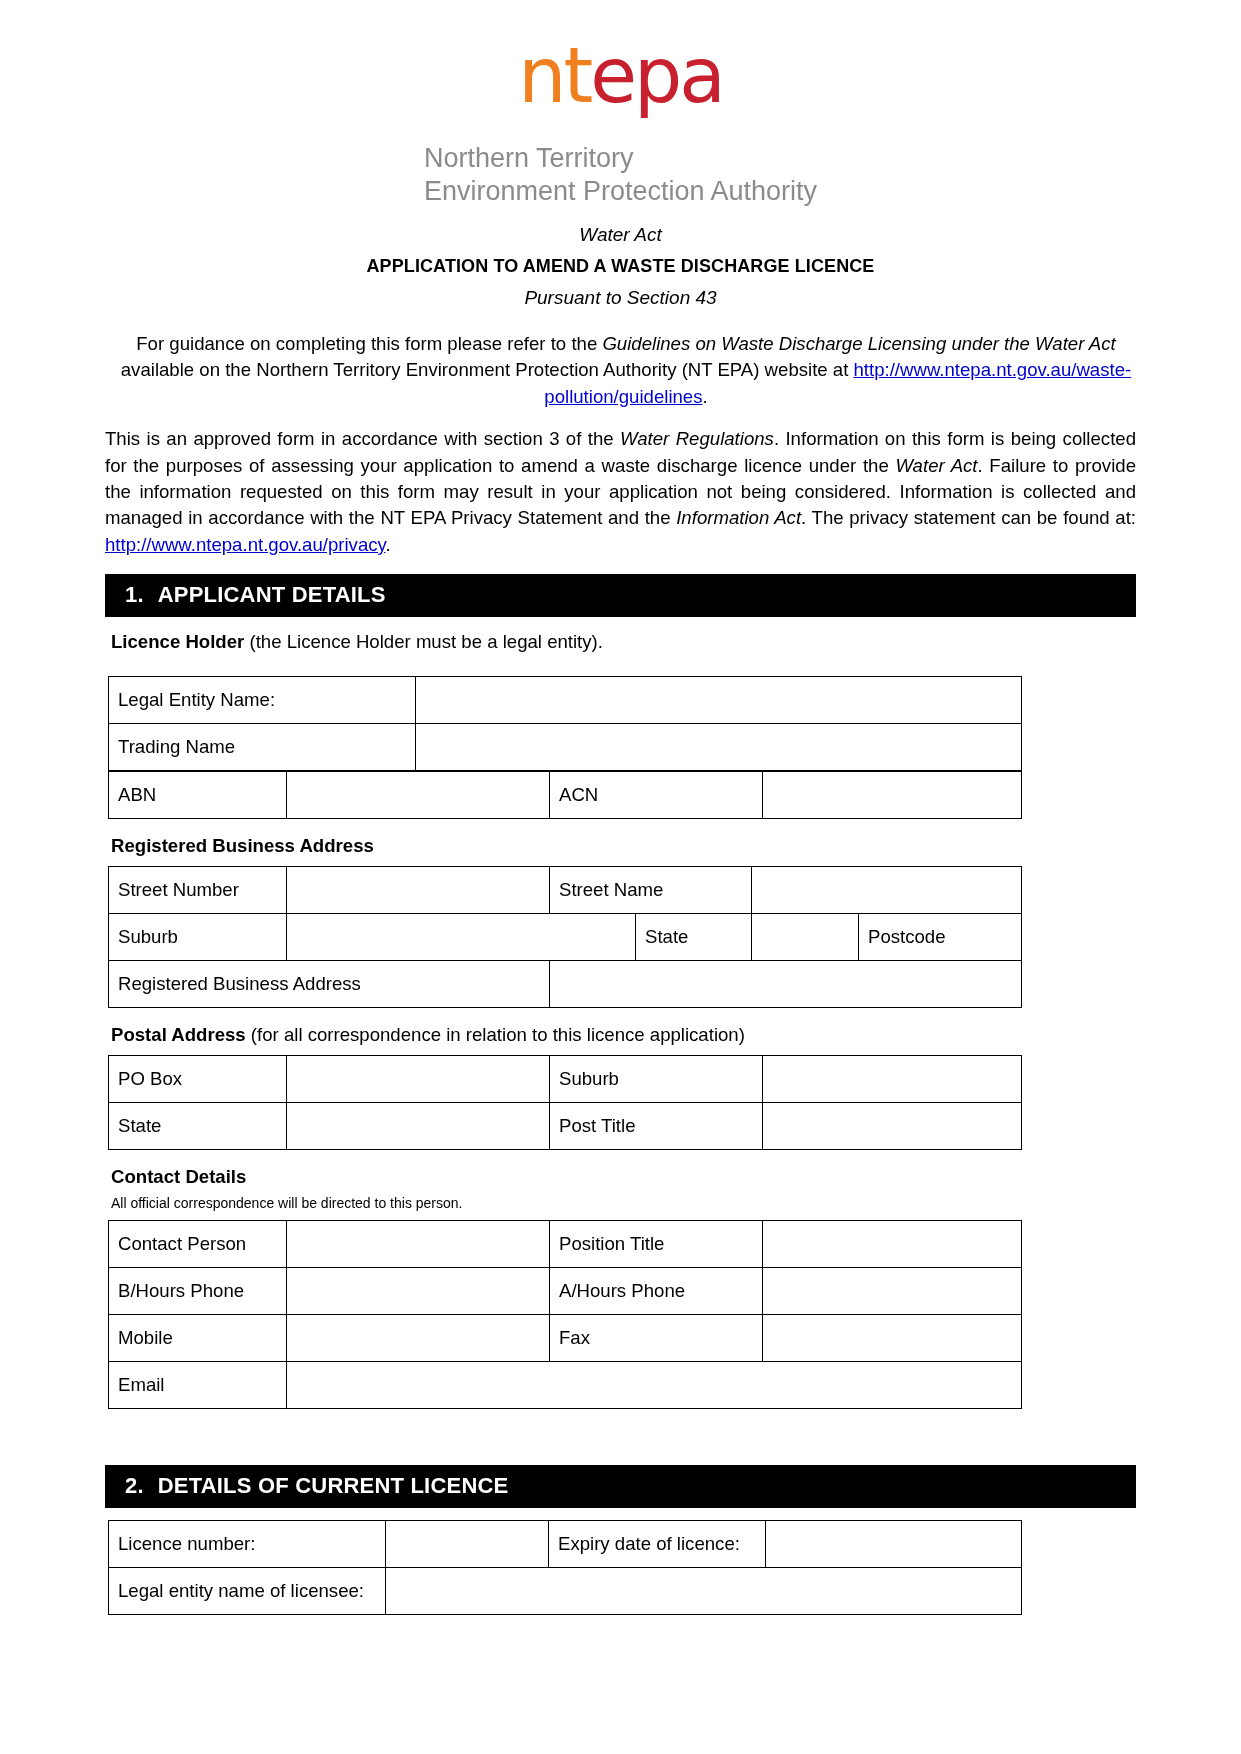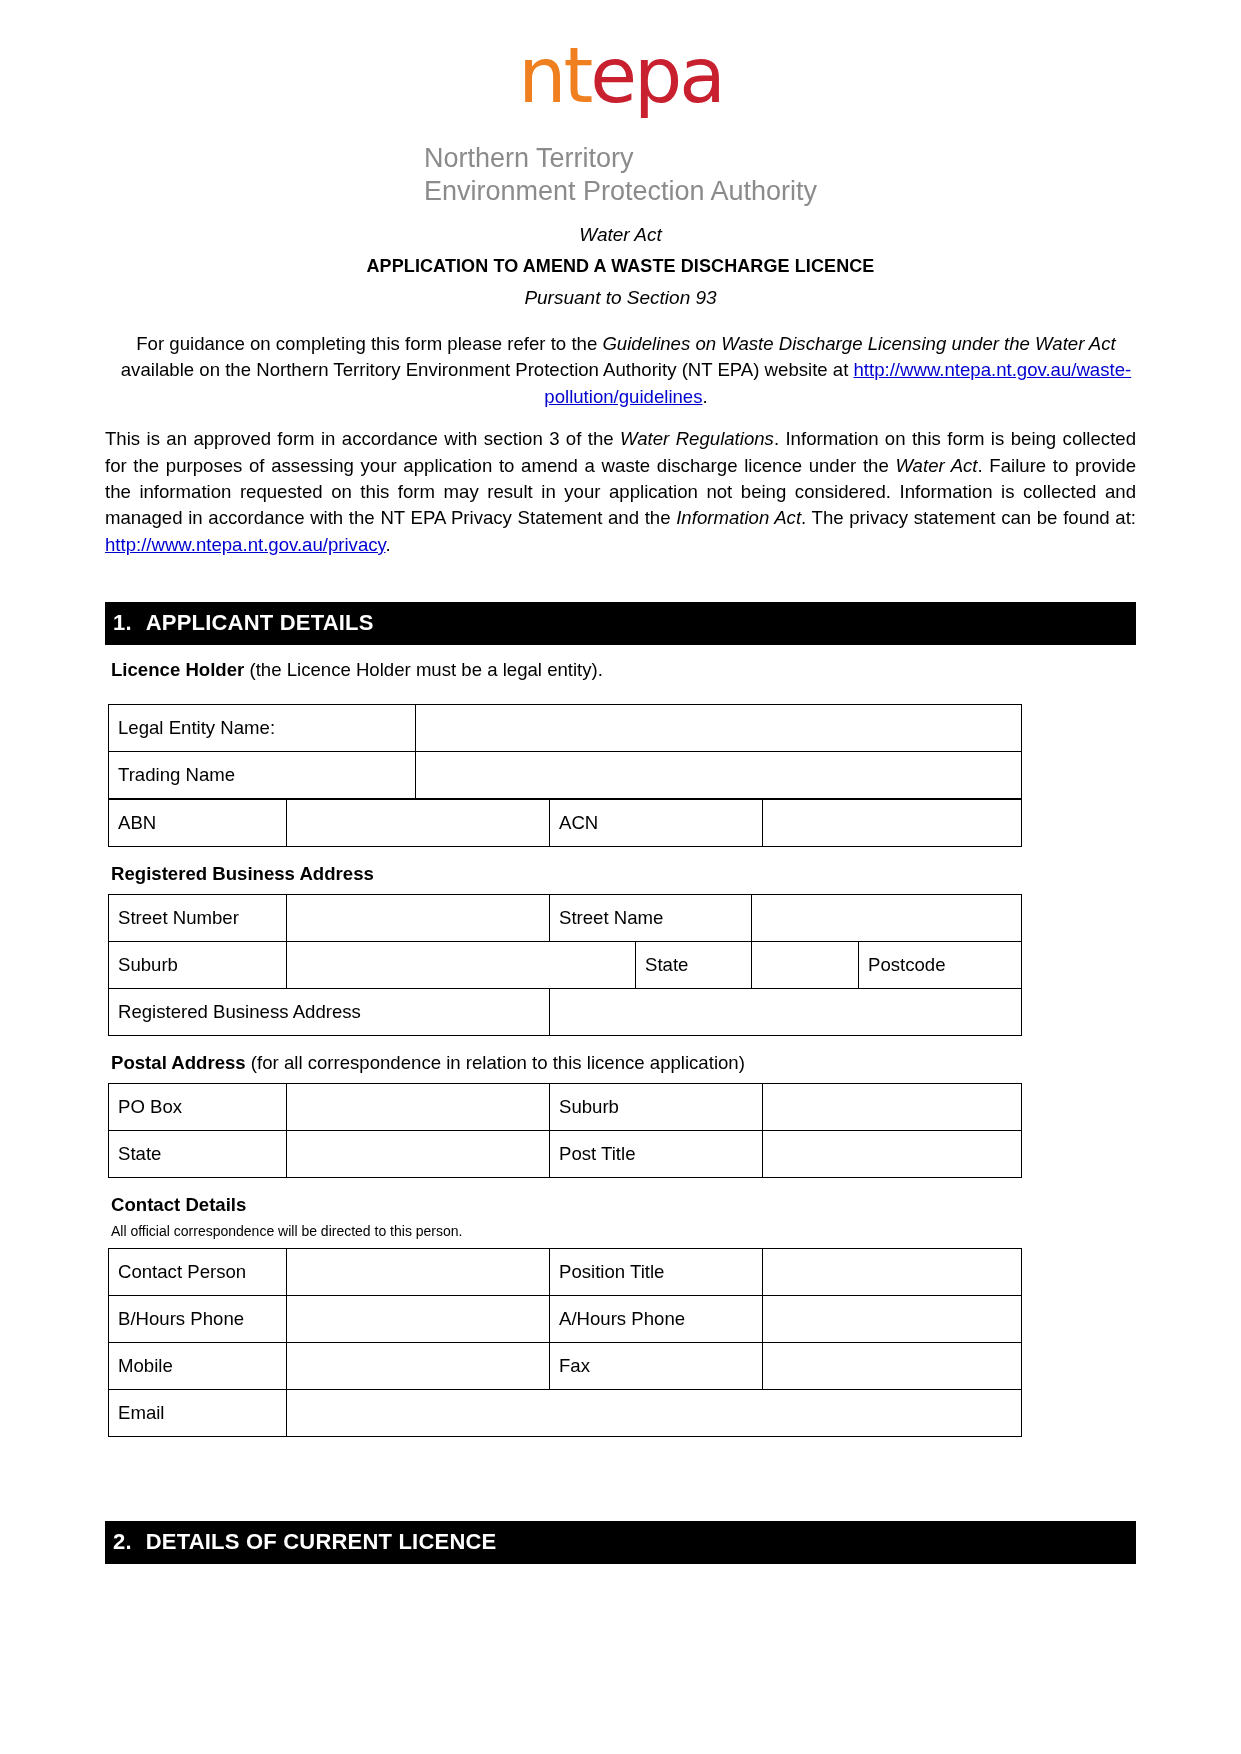--- a/index.html
+++ b/index.html
@@ -86,22 +86,22 @@
     color: #0000d0;
     text-decoration: underline;
   }
 
   
   .section-bar {
     background: #000000;
     color: #ffffff;
     font-weight: bold;
     font-size: 22px;
-    padding: 8px 12px 9px 8px;
-    margin-top: 44px;
+    padding: 8px 12px 9px 20px;
+    margin-top: 16px;
     margin-bottom: 12px;
     letter-spacing: 0.2px;
   }
   .section-bar .num { margin-right: 14px; }
 
   
   .sub-head {
     font-size: 18.6px;
     margin: 0 0 8px 6px;
     line-height: 1.35;
@@ -148,21 +148,21 @@
   <div class="logo-block">
     <div class="logo-mark"><span class="logo-nt">nt</span><span class="logo-epa">epa</span></div>
     <div class="logo-words">
       <div>Northern Territory</div>
       <div>Environment Protection Authority</div>
     </div>
   </div>
 
   <div class="doc-act">Water Act</div>
   <div class="doc-title">APPLICATION TO AMEND A WASTE DISCHARGE LICENCE</div>
-  <div class="doc-sub">Pursuant to Section 93</div>
+  <div class="doc-sub">Pursuant to Section 43</div>
 
   <p class="body-par first"><span>For guidance on completing this form please refer to the </span><span class="ital">Guidelines on Waste Discharge Licensing under the Water Act</span><span> available on the Northern Territory Environment Protection Authority (NT EPA) website at </span><a class="link" href="#">http://www.ntepa.nt.gov.au/waste-pollution/guidelines</a><span>.</span></p>
 
   <p class="body-par"><span>This is an approved form in accordance with section 3 of the </span><span class="ital">Water Regulations</span><span>.  Information on this form is being collected for the purposes of assessing your application to amend a waste discharge licence under the </span><span class="ital">Water Act</span><span>.  Failure to provide the information requested on this form may result in your application not being considered. Information is collected and managed in accordance with the NT EPA Privacy Statement and the </span><span class="ital">Information Act</span><span>. The privacy statement can be found at: </span><a class="link" href="#">http://www.ntepa.nt.gov.au/privacy</a><span>.</span></p>
 
   <div class="section-bar">
     <span class="num">1.</span><span>APPLICANT DETAILS</span>
   </div>
 
   <div class="sub-head"><b>Licence Holder</b><span> (the Licence Holder must be a legal entity).</span></div>
@@ -295,14 +295,34 @@
       </tr>
     </tbody>
   </table>
 
   <div class="wide-gap"></div>
 
   <div class="section-bar">
     <span class="num">2.</span><span>DETAILS OF CURRENT LICENCE</span>
   </div>
 
+  <table class="form">
+    <colgroup>
+        <col style="width:277px">
+        <col style="width:163px">
+        <col style="width:217px">
+        <col style="width:256px">
+      </colgroup>
+    <tbody>
+      <tr>
+        <td class="lbl tall">Licence number:</td>
+        <td class="val tall"></td>
+        <td class="lbl tall">Expiry date of licence:</td>
+        <td class="val tall"></td>
+      </tr>
+      <tr>
+        <td class="lbl tall">Legal entity name of licensee:</td>
+        <td class="val tall" colspan="3"></td>
+      </tr>
+    </tbody>
+  </table>
 
 </div>
 
 </body></html>

